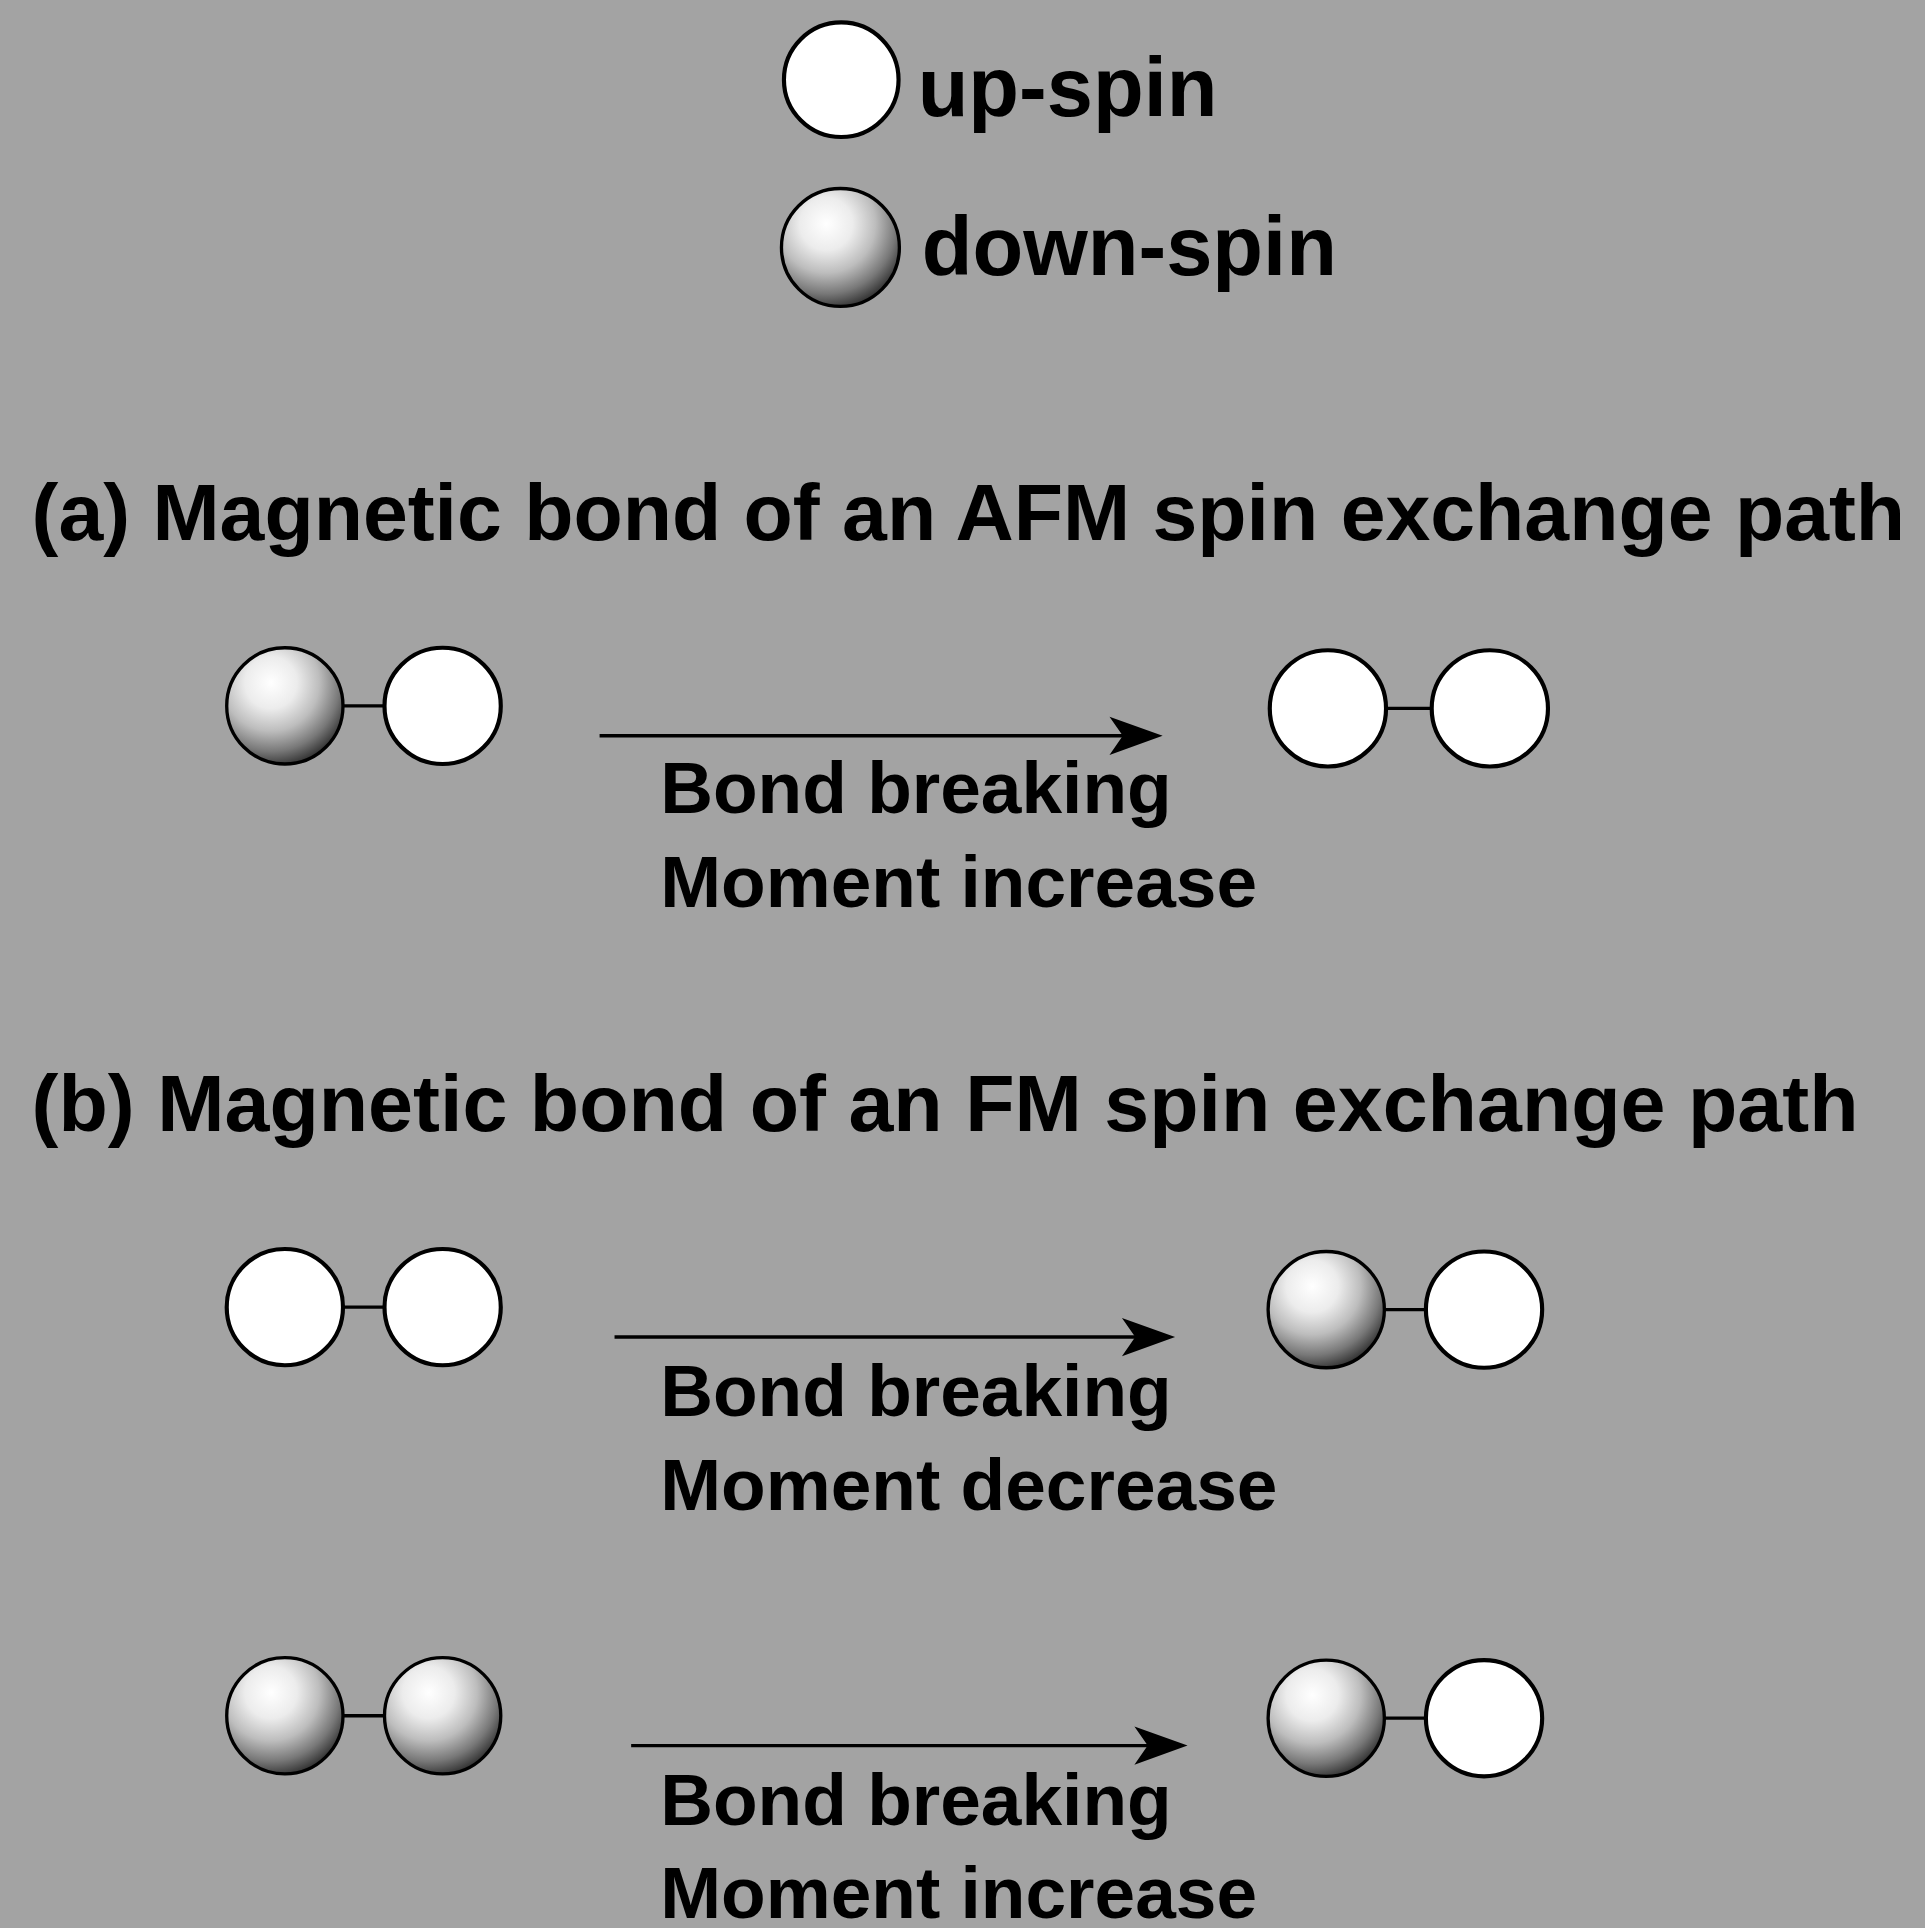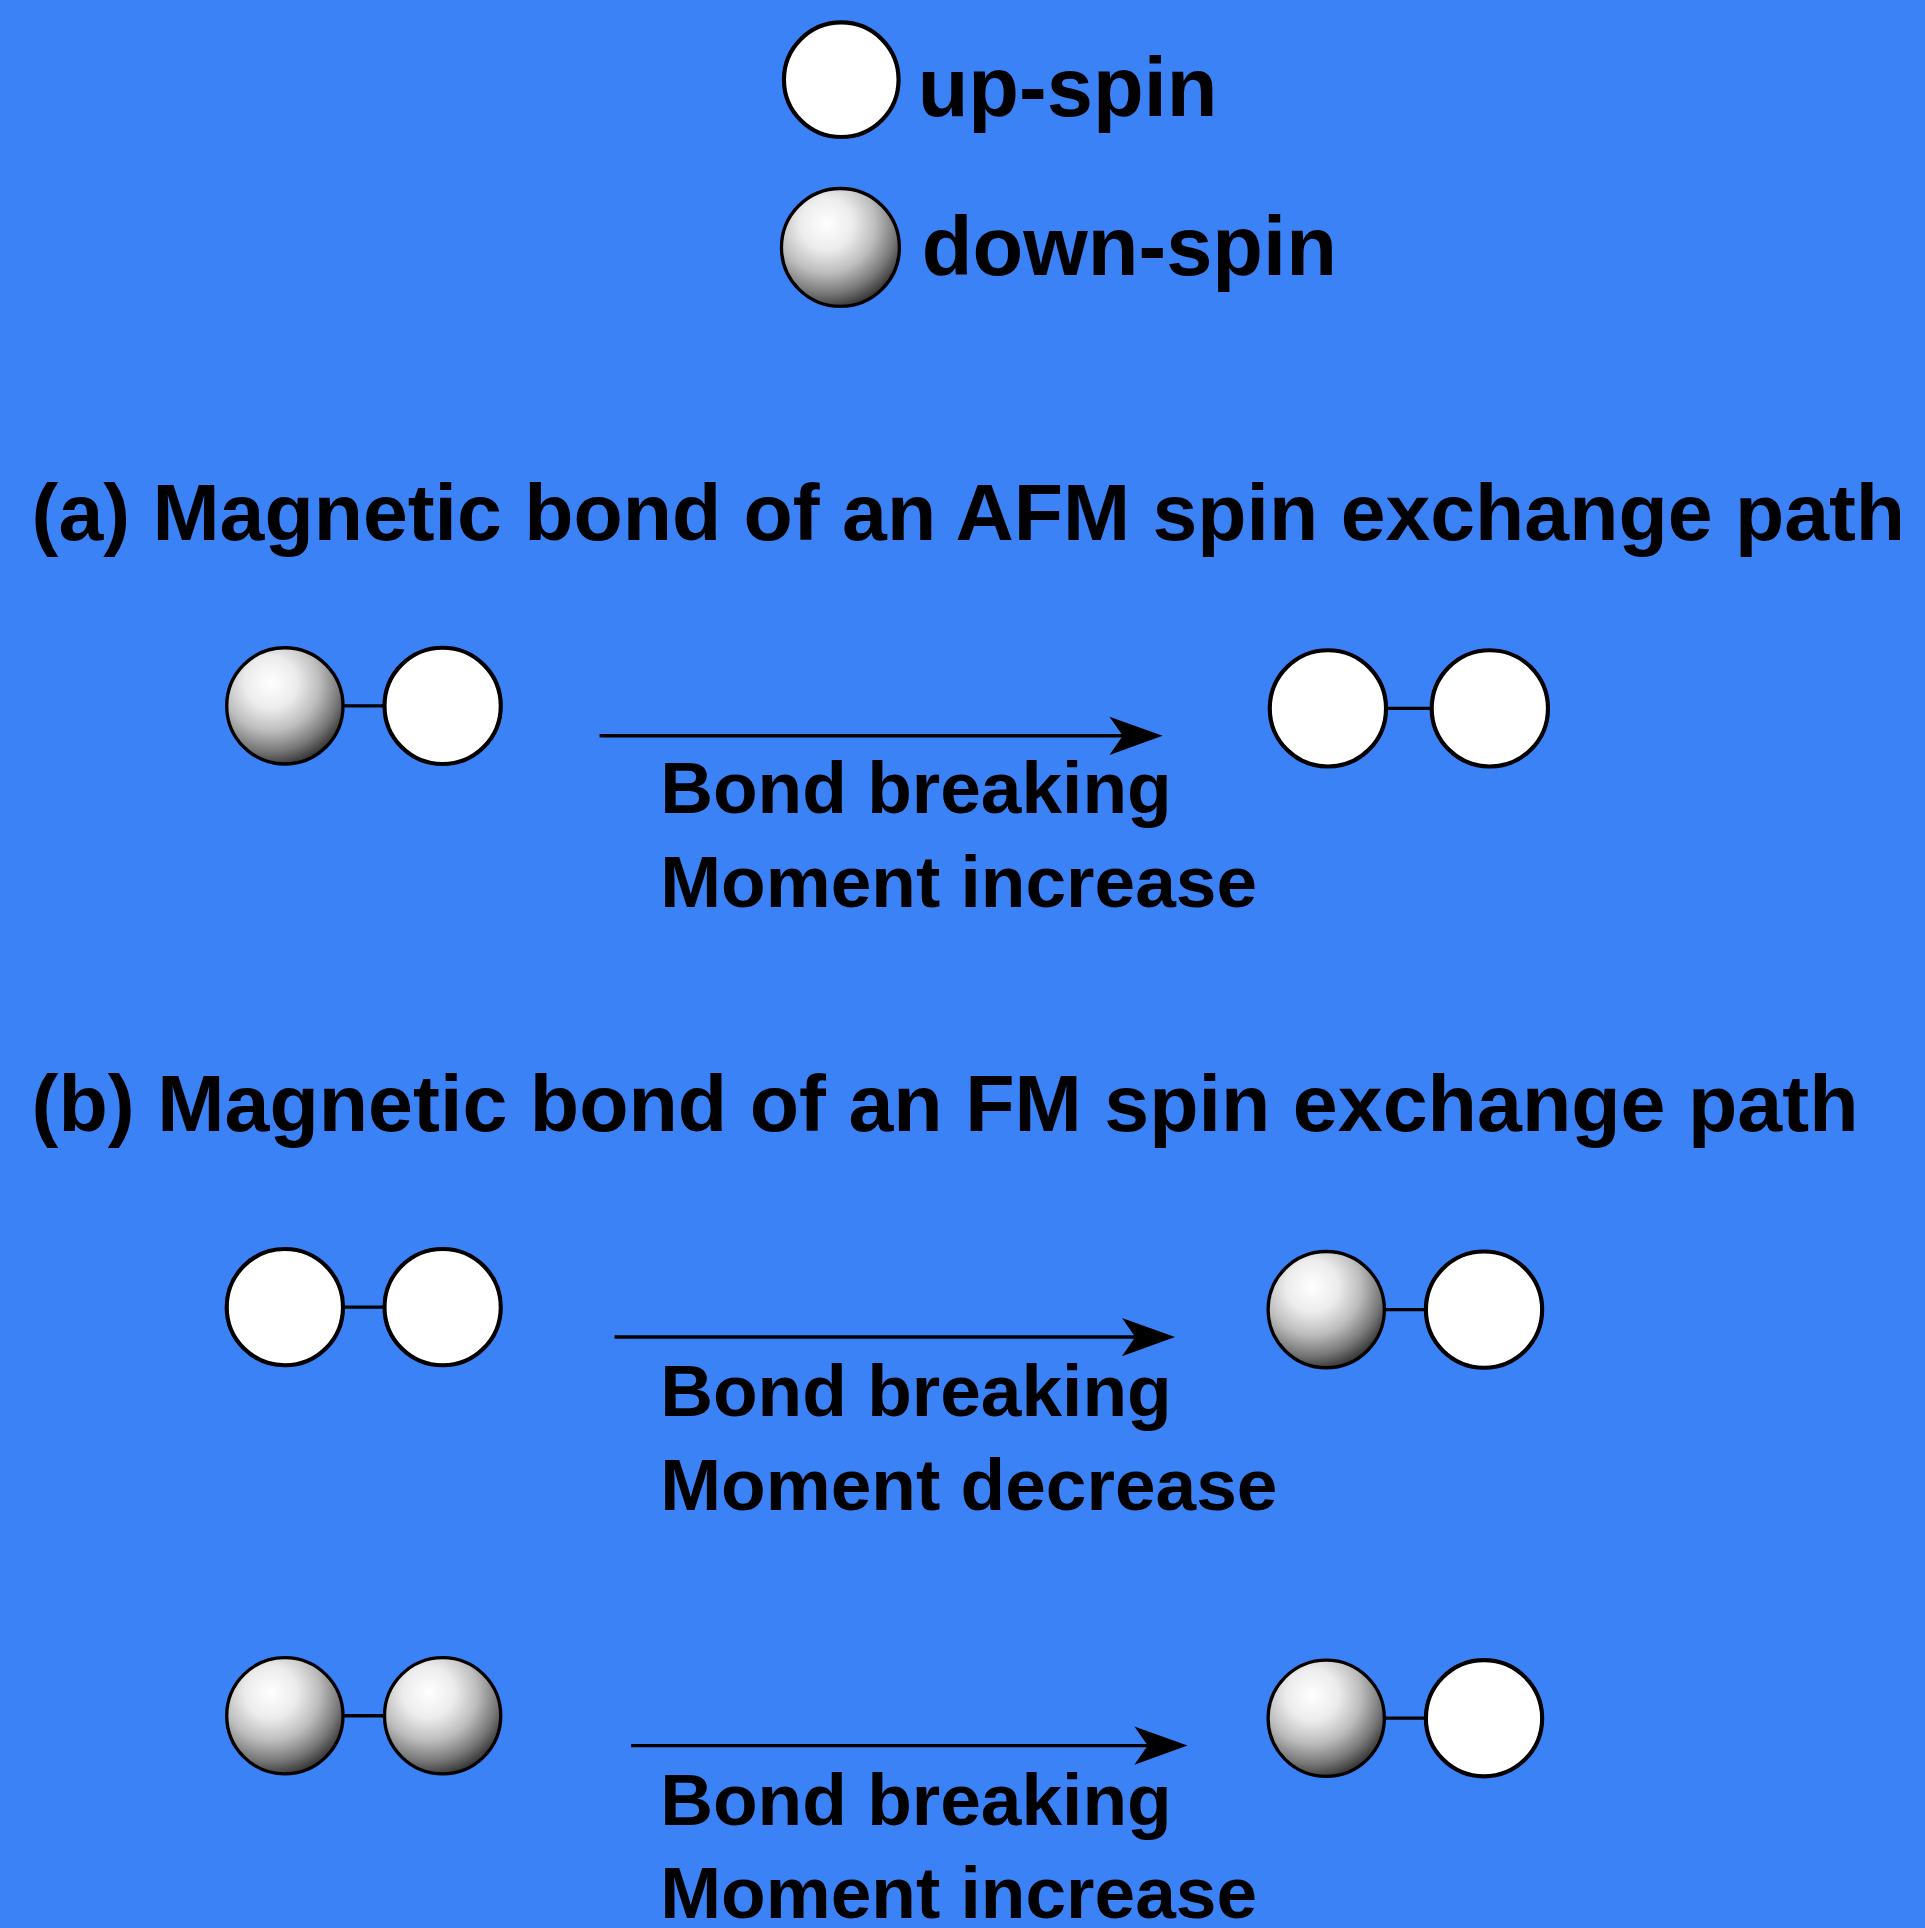--- a/index.html
+++ b/index.html
@@ -4,21 +4,21 @@
 <style>
   html,body{
     margin:0;
     padding:0;
     background:#ffffff;
   }
   .figure-wrap{
     width:100%;
     max-width:1926px;
     margin:0 auto;
-    background:#3b82f6;
+    background:#a3a3a3;
   }
   svg{
     display:block;
     width:100%;
     height:auto;
   }
   .t{
     font-family:"Liberation Sans","DejaVu Sans",sans-serif;
     font-weight:700;
     fill:#000000;

